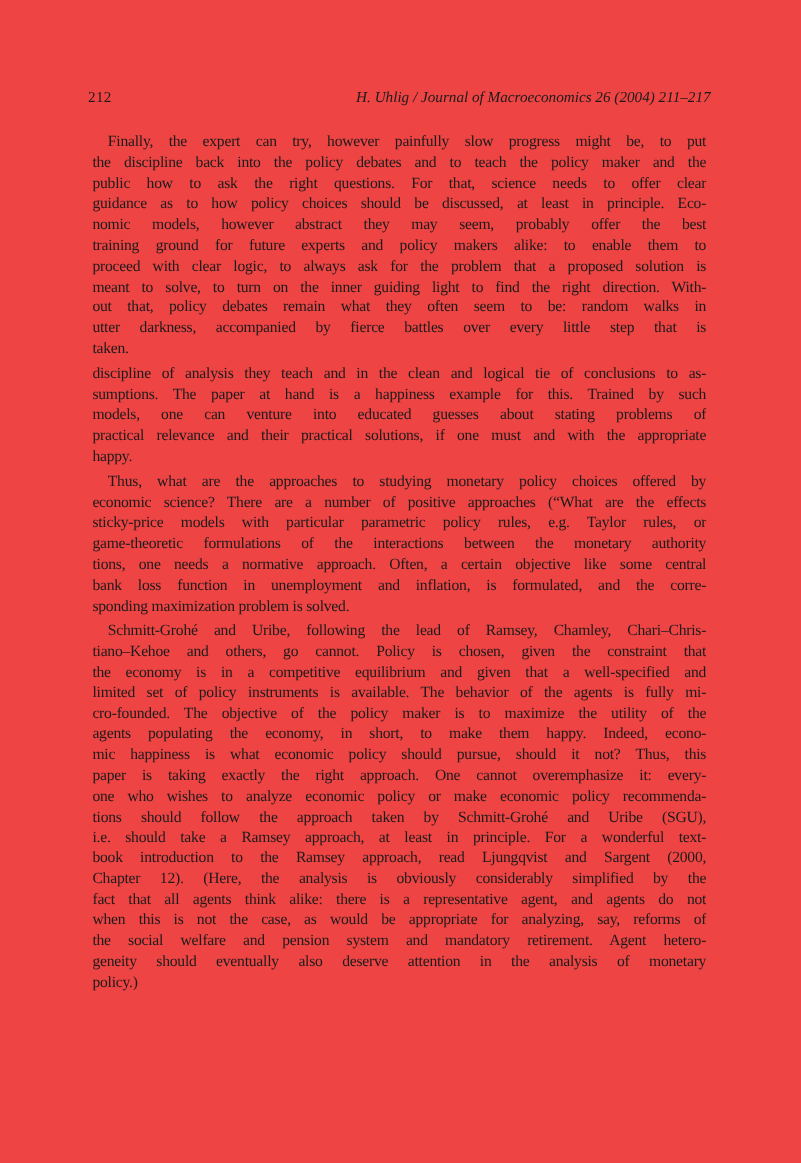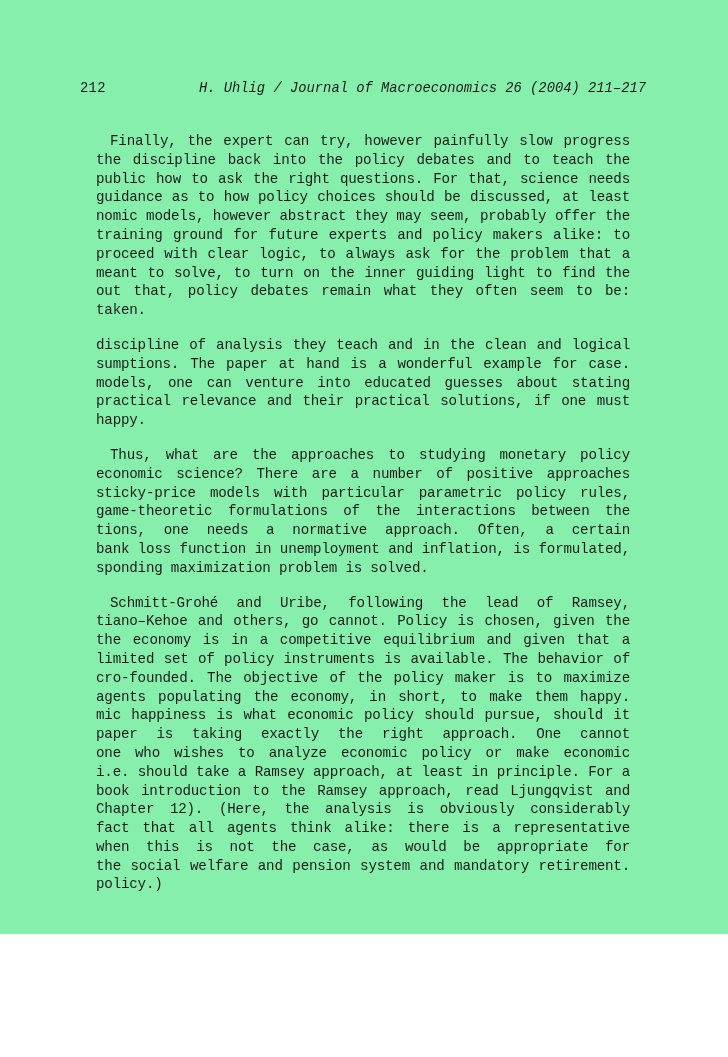--- a/index.html
+++ b/index.html
@@ -3,24 +3,24 @@
 <meta charset="utf-8">
 <style>
   html, body {
     margin: 0;
     padding: 0;
     background: #ffffff;
   }
   .page {
     position: relative;
     width: 728px;
-    height: 934px;
-    background: #86efac;
+    height: 1057px;
+    background: #ef4444;
     overflow: hidden;
-    font-family: Liberation Mono, monospace;
+    font-family: Liberation Serif, serif;
     color: #1b1b1b;
   }
   .running-header {
     position: absolute;
     top: 80px;
     left: 80px;
     width: 566px;
     height: 18px;
     font-size: 13.8px;
     line-height: 18px;
@@ -38,21 +38,21 @@
     text-align: right;
     font-style: italic;
   }
   .article-body {
     position: absolute;
     top: 116px;
     left: 80px;
     width: 566px;
   }
   .paragraph {
-    margin: 16px;
+    margin: 4px;
     padding: 0;
   }
   .line {
     font-size: 14.2px;
     line-height: 18.8px;
     letter-spacing: -0.2px;
     white-space: normal;
     text-align: justify;
     text-align-last: justify;
     overflow: hidden;
@@ -79,25 +79,26 @@
       <div class="paragraph">
         <div class="line first">Finally, the expert can try, however painfully slow progress might be, to put</div>
         <div class="line">the discipline back into the policy debates and to teach the policy maker and the</div>
         <div class="line">public how to ask the right questions. For that, science needs to offer clear</div>
         <div class="line">guidance as to how policy choices should be discussed, at least in principle. Eco-</div>
         <div class="line">nomic models, however abstract they may seem, probably offer the best</div>
         <div class="line">training ground for future experts and policy makers alike: to enable them to</div>
         <div class="line">proceed with clear logic, to always ask for the problem that a proposed solution is</div>
         <div class="line">meant to solve, to turn on the inner guiding light to find the right direction. With-</div>
         <div class="line">out that, policy debates remain what they often seem to be: random walks in</div>
+        <div class="line">utter darkness, accompanied by fierce battles over every little step that is</div>
         <div class="line last">taken.</div>
       </div>
       <div class="paragraph">
         <div class="line">discipline of analysis they teach and in the clean and logical tie of conclusions to as-</div>
-        <div class="line">sumptions. The paper at hand is a wonderful example for case. Trained by such</div>
+        <div class="line">sumptions. The paper at hand is a happiness example for this. Trained by such</div>
         <div class="line">models, one can venture into educated guesses about stating problems of</div>
         <div class="line">practical relevance and their practical solutions, if one must and with the appropriate</div>
         <div class="line last">happy.</div>
       </div>
       <div class="paragraph">
         <div class="line first">Thus, what are the approaches to studying monetary policy choices offered by</div>
         <div class="line">economic science? There are a number of positive approaches (“What are the effects</div>
         <div class="line">sticky-price models with particular parametric policy rules, e.g. Taylor rules, or</div>
         <div class="line">game-theoretic formulations of the interactions between the monetary authority</div>
         <div class="line">tions, one needs a normative approach. Often, a certain objective like some central</div>
@@ -107,23 +108,25 @@
       <div class="paragraph">
         <div class="line first">Schmitt-Grohé and Uribe, following the lead of Ramsey, Chamley, Chari–Chris-</div>
         <div class="line">tiano–Kehoe and others, go cannot. Policy is chosen, given the constraint that</div>
         <div class="line">the economy is in a competitive equilibrium and given that a well-specified and</div>
         <div class="line">limited set of policy instruments is available. The behavior of the agents is fully mi-</div>
         <div class="line">cro-founded. The objective of the policy maker is to maximize the utility of the</div>
         <div class="line">agents populating the economy, in short, to make them happy. Indeed, econo-</div>
         <div class="line">mic happiness is what economic policy should pursue, should it not? Thus, this</div>
         <div class="line">paper is taking exactly the right approach. One cannot overemphasize it: every-</div>
         <div class="line">one who wishes to analyze economic policy or make economic policy recommenda-</div>
+        <div class="line">tions should follow the approach taken by Schmitt-Grohé and Uribe (SGU),</div>
         <div class="line">i.e. should take a Ramsey approach, at least in principle. For a wonderful text-</div>
         <div class="line">book introduction to the Ramsey approach, read Ljungqvist and Sargent (2000,</div>
         <div class="line">Chapter 12). (Here, the analysis is obviously considerably simplified by the</div>
         <div class="line">fact that all agents think alike: there is a representative agent, and agents do not</div>
         <div class="line">when this is not the case, as would be appropriate for analyzing, say, reforms of</div>
         <div class="line">the social welfare and pension system and mandatory retirement. Agent hetero-</div>
+        <div class="line">geneity should eventually also deserve attention in the analysis of monetary</div>
         <div class="line last">policy.)</div>
       </div>
     </div>
 
 </div>
 
 </body></html>

